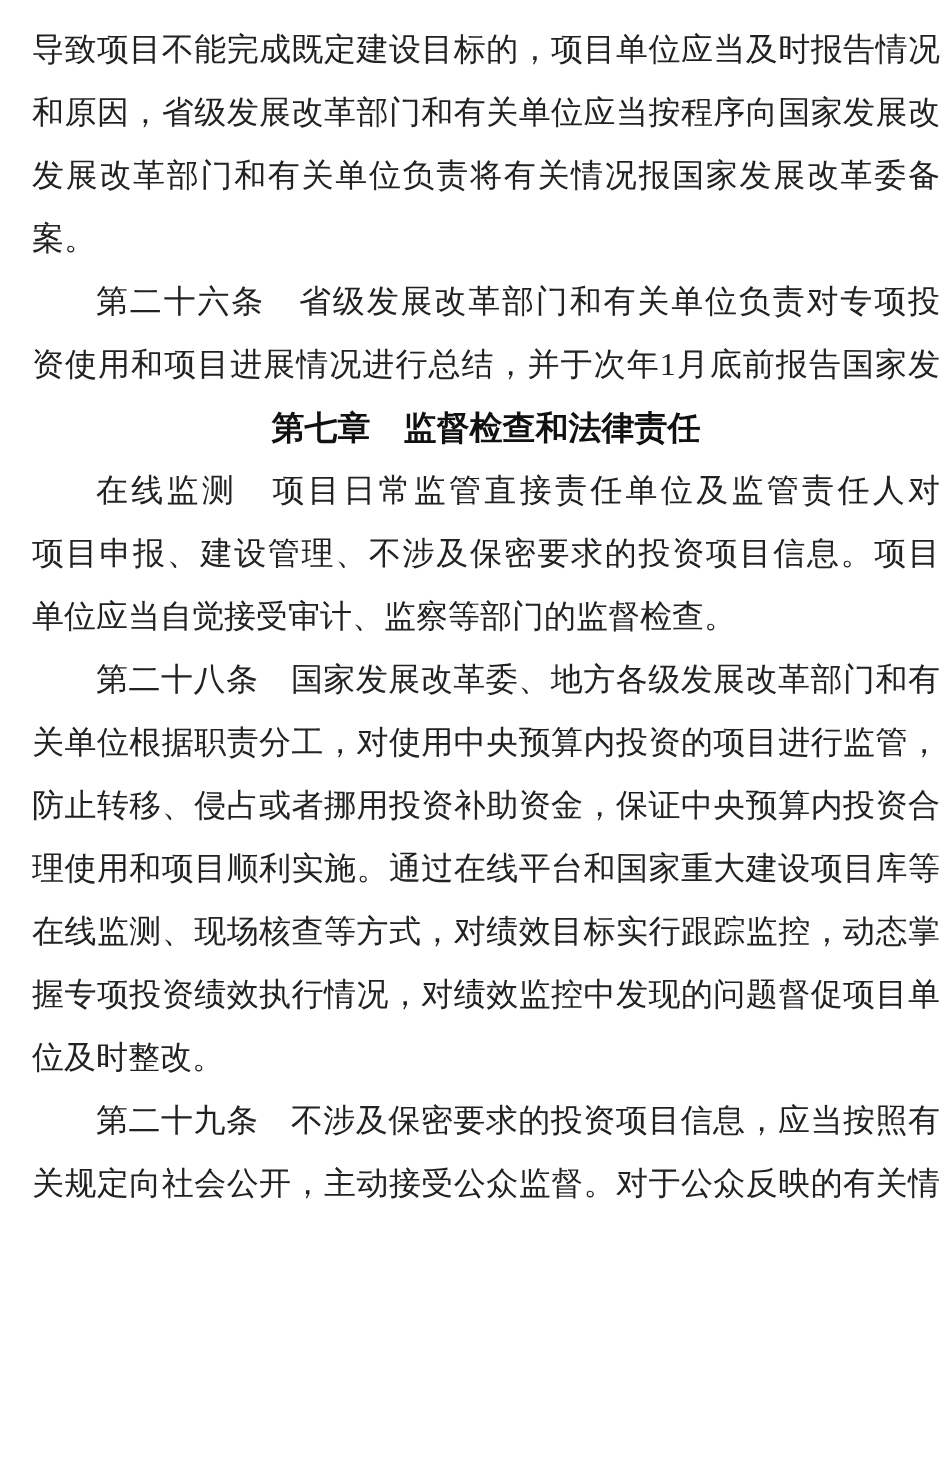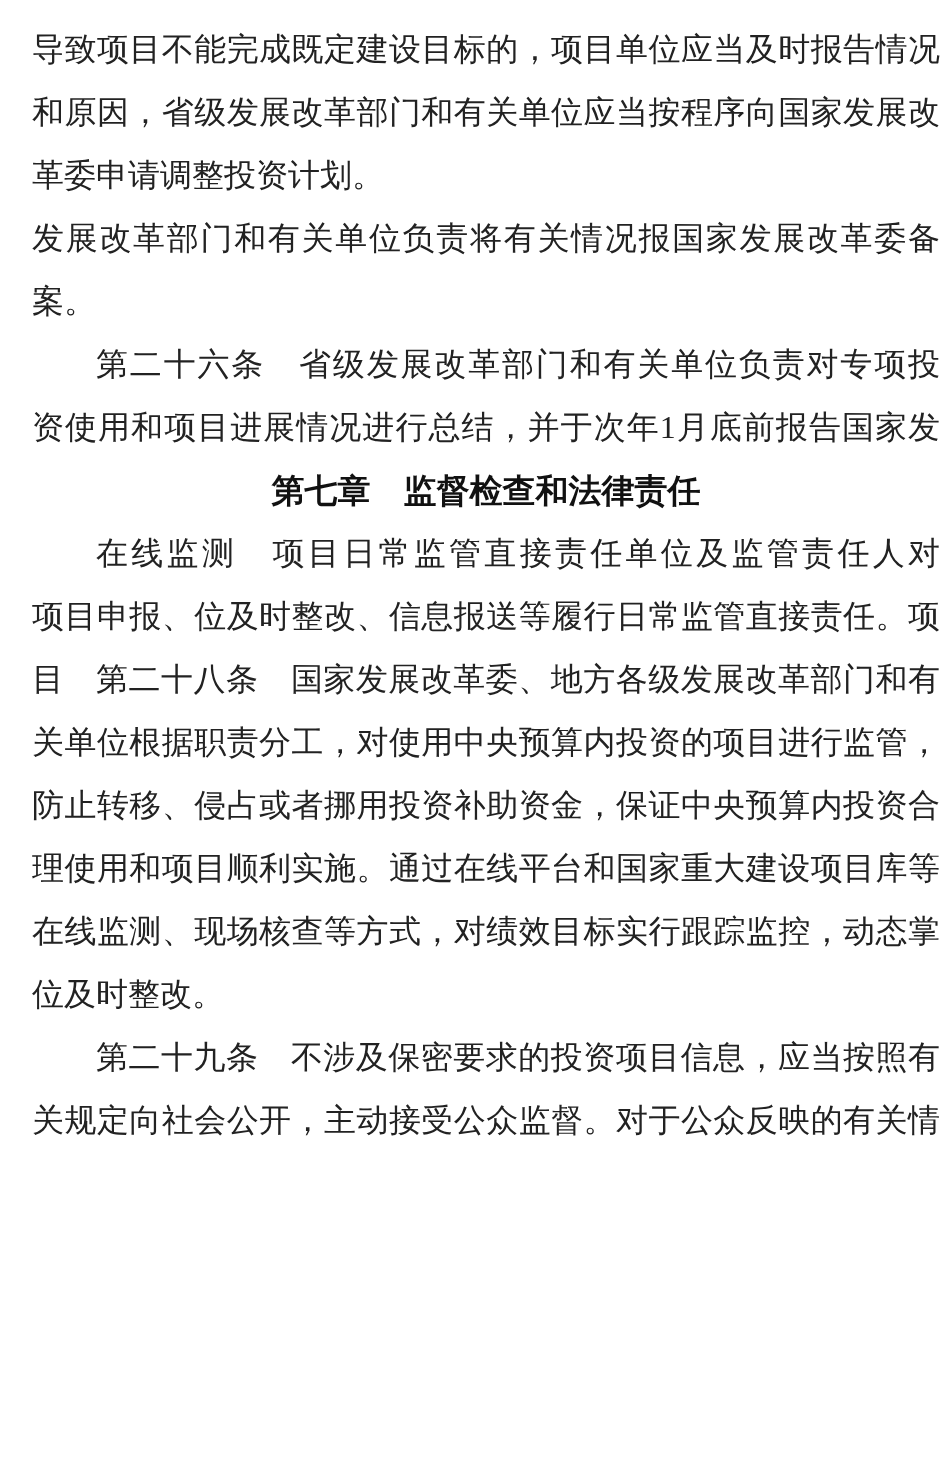--- a/index.html
+++ b/index.html
@@ -50,35 +50,36 @@
     font-size: 33px;
     color: #111111;
   }
 </style>
 </head>
 <body>
 
 <div class="page">
   <div class="ln just">导致项目不能完成既定建设目标的，项目单位应当及时报告情况</div>
   <div class="ln just">和原因，省级发展改革部门和有关单位应当按程序向国家发展改</div>
-  <div class="ln end">革委申请调整投资计划。</div>
 
   <div class="ln just">发展改革部门和有关单位负责将有关情况报国家发展改革委备</div>
   <div class="ln end">案。</div>
 
   <div class="ln just art">第二十六条　省级发展改革部门和有关单位负责对专项投</div>
   <div class="ln just">资使用和项目进展情况进行总结，并于次年1月底前报告国家发</div>
 
   <div class="ln chap">第七章　监督检查和法律责任</div>
 
   <div class="ln just art">在线监测　项目日常监管直接责任单位及监管责任人对</div>
-  <div class="ln just">项目申报、位及时整改、信息报送等履行日常监管直接责任。项目</div>
+  <div class="ln just">项目申报、建设管理、不涉及保密要求的投资项目信息。项目</div>
+  <div class="ln end">单位应当自觉接受审计、监察等部门的监督检查。</div>
 
   <div class="ln just art">第二十八条　国家发展改革委、地方各级发展改革部门和有</div>
   <div class="ln just">关单位根据职责分工，对使用中央预算内投资的项目进行监管，</div>
   <div class="ln just">防止转移、侵占或者挪用投资补助资金，保证中央预算内投资合</div>
   <div class="ln just">理使用和项目顺利实施。通过在线平台和国家重大建设项目库等</div>
   <div class="ln just">在线监测、现场核查等方式，对绩效目标实行跟踪监控，动态掌</div>
+  <div class="ln just">握专项投资绩效执行情况，对绩效监控中发现的问题督促项目单</div>
   <div class="ln end">位及时整改。</div>
 
   <div class="ln just art">第二十九条　不涉及保密要求的投资项目信息，应当按照有</div>
   <div class="ln just">关规定向社会公开，主动接受公众监督。对于公众反映的有关情</div>
 </div>
 
 </body></html>

